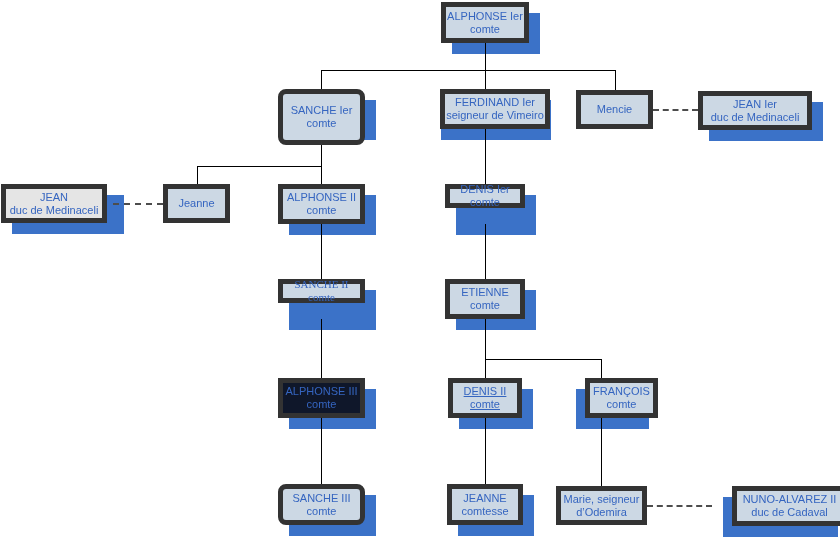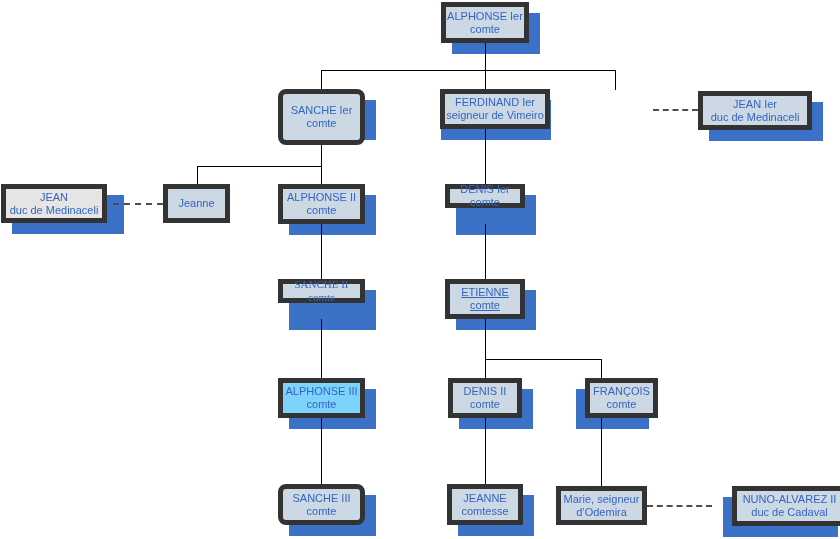--- a/index.html
+++ b/index.html
@@ -86,20 +86,23 @@
       <span>comte</span>
     </div>
     <div class="node" style="left: 278px; top: 89px; width: 87px; height: 56px; background: rgb(204, 216, 228); border-color: rgb(51, 51, 51); color: rgb(53, 101, 192); border-radius: 8px;">
       <span>SANCHE Ier</span>
       <span>comte</span>
     </div>
     <div class="node" style="left: 440px; top: 89px; width: 110px; height: 40px; background: rgb(204, 216, 228); border-color: rgb(51, 51, 51); color: rgb(53, 101, 192);">
       <span>FERDINAND Ier</span>
       <span>seigneur de Vimeiro</span>
     </div>
+    <div class="node" style="left: 576px; top: 90px; width: 77px; height: 39px; background: rgb(204, 216, 228); border-color: rgb(51, 51, 51); color: rgb(53, 101, 192);">
+      <span>Mencie</span>
+    </div>
     <div class="node" style="left: 698px; top: 91px; width: 114px; height: 39px; background: rgb(204, 216, 228); border-color: rgb(51, 51, 51); color: rgb(53, 101, 192);">
       <span>JEAN Ier</span>
       <span>duc de Medinaceli</span>
     </div>
     <div class="node" style="left: 1px; top: 184px; width: 106px; height: 39px; background: #e5e5e5; border-color: rgb(51, 51, 51); color: rgb(53, 101, 192);">
       <span>JEAN</span>
       <span>duc de Medinaceli</span>
     </div>
     <div class="node" style="left: 163px; top: 184px; width: 67px; height: 39px; background: rgb(204, 216, 228); border-color: rgb(51, 51, 51); color: rgb(53, 101, 192);">
       <span>Jeanne</span>
@@ -109,29 +112,29 @@
       <span>comte</span>
     </div>
     <div class="node" style="left: 445px; top: 184px; width: 80px; height: 24px; background: rgb(204, 216, 228); border-color: rgb(51, 51, 51); color: rgb(53, 101, 192);">
       <span>DENIS Ier</span>
       <span>comte</span>
     </div>
     <div class="node" style="left: 278px; top: 279px; width: 87px; height: 24px; background: rgb(204, 216, 228); border-color: rgb(51, 51, 51); color: rgb(53, 101, 192); font-family: Liberation Serif, serif;">
       <span>SANCHE II</span>
       <span>comte</span>
     </div>
-    <div class="node" style="left: 445px; top: 279px; width: 80px; height: 40px; background: rgb(204, 216, 228); border-color: rgb(51, 51, 51); color: rgb(53, 101, 192); text-decoration: underline;">
+    <div class="node" style="left: 445px; top: 279px; width: 80px; height: 40px; background: rgb(204, 216, 228); border-color: rgb(51, 51, 51); color: rgb(53, 101, 192);">
       <span>ETIENNE</span>
       <span>comte</span>
     </div>
-    <div class="node" style="left: 278px; top: 378px; width: 87px; height: 40px; background: #7dd3fc; border-color: rgb(51, 51, 51); color: rgb(53, 101, 192);">
+    <div class="node" style="left: 278px; top: 378px; width: 87px; height: 40px; background: #0f172a; border-color: rgb(51, 51, 51); color: rgb(53, 101, 192);">
       <span>ALPHONSE III</span>
       <span>comte</span>
     </div>
-    <div class="node" style="left: 448px; top: 378px; width: 74px; height: 40px; background: rgb(204, 216, 228); border-color: rgb(51, 51, 51); color: rgb(53, 101, 192);">
+    <div class="node" style="left: 448px; top: 378px; width: 74px; height: 40px; background: rgb(204, 216, 228); border-color: rgb(51, 51, 51); color: rgb(53, 101, 192); text-decoration: underline;">
       <span>DENIS II</span>
       <span>comte</span>
     </div>
     <div class="node" style="left: 565px; top: 378px; width: 73px; height: 40px; background: rgb(204, 216, 228); border-color: rgb(51, 51, 51); color: rgb(53, 101, 192); margin-left: 20px;">
       <span>FRANÇOIS</span>
       <span>comte</span>
     </div>
     <div class="node" style="left: 278px; top: 484px; width: 87px; height: 41px; background: rgb(204, 216, 228); border-color: rgb(51, 51, 51); color: rgb(53, 101, 192); border-radius: 8px;">
       <span>SANCHE III</span>
       <span>comte</span>

